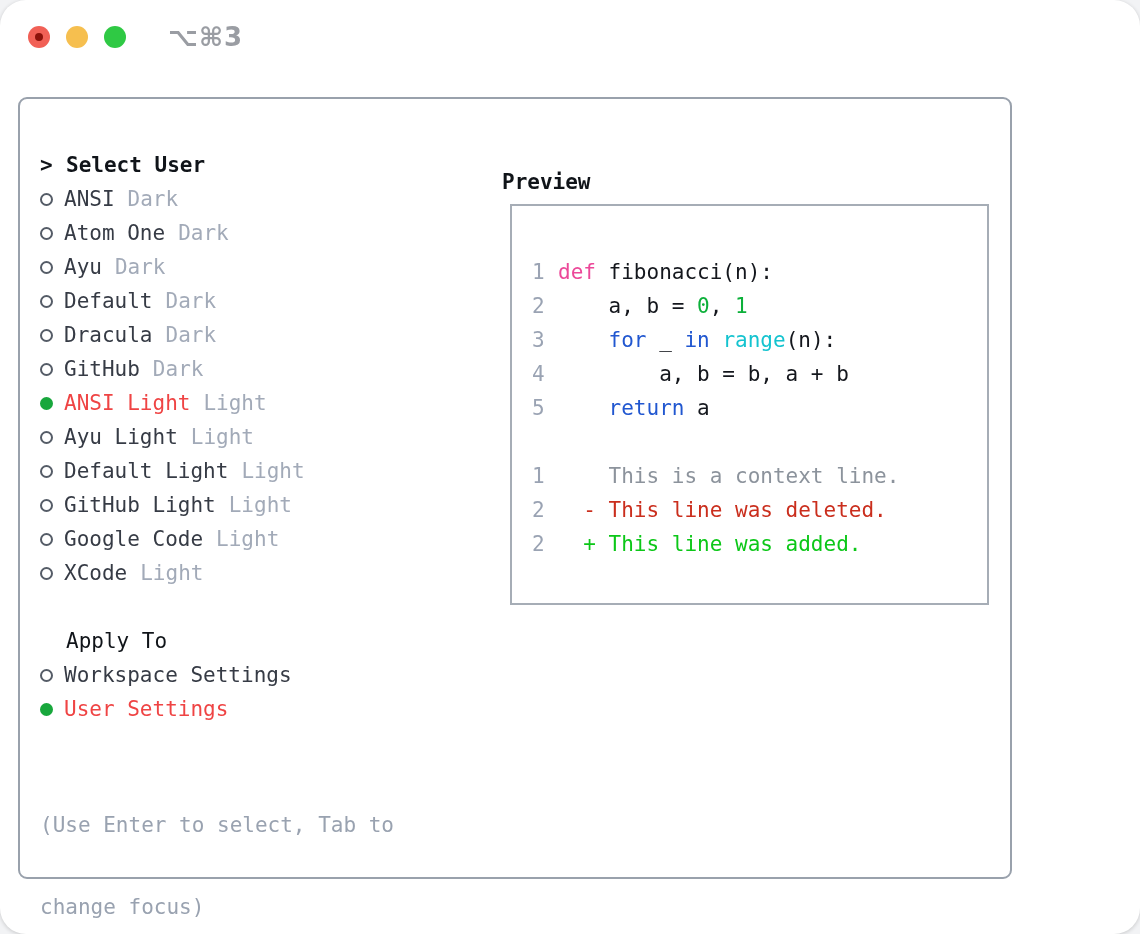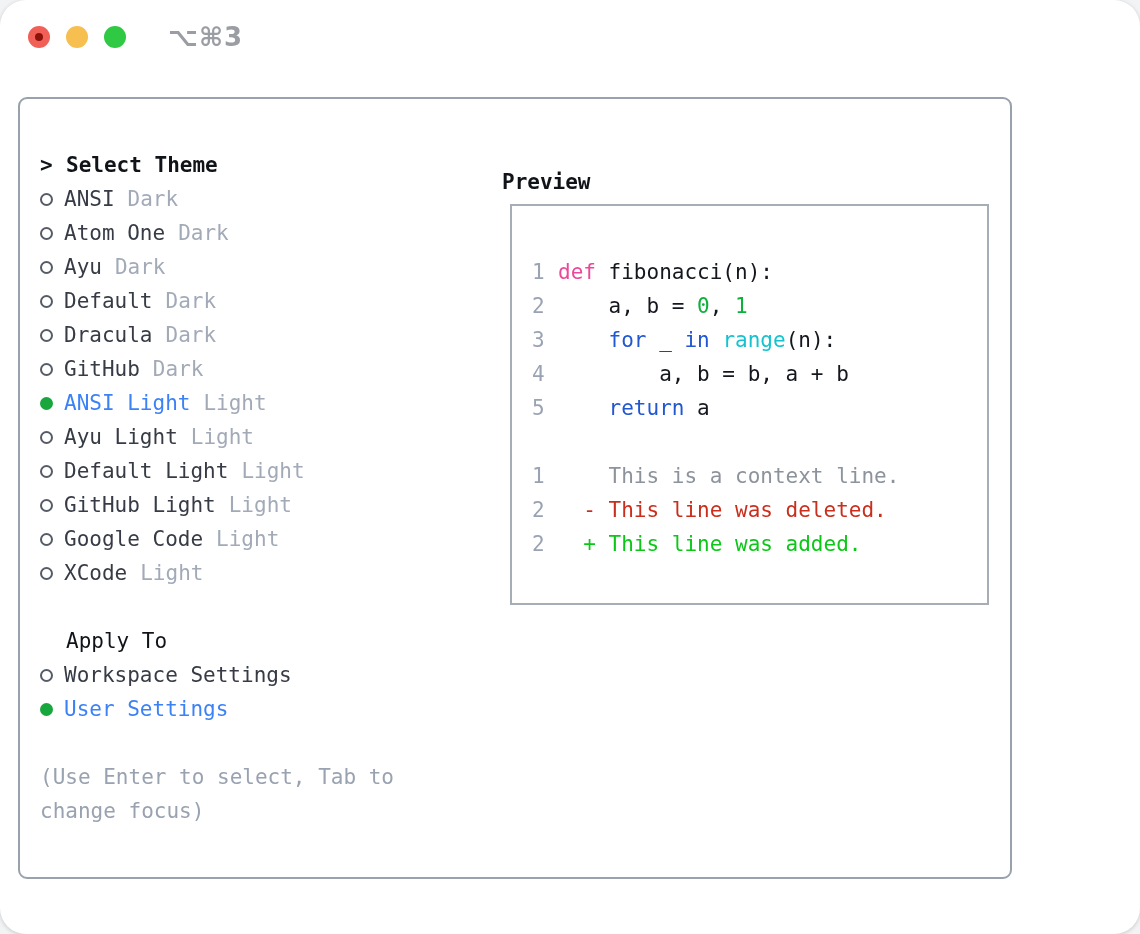--- a/index.html
+++ b/index.html
@@ -47,25 +47,25 @@
   .left-col { position: absolute; left: 20px; top: 49px; width: 440px; }
   .row { height: 34px; display: flex; align-items: center; font-size: 21px; }
   .row.header { font-weight: bold; color: #101419; }
   .prompt { display: inline-block; width: 26px; font-weight: bold; color: #101419; }
   .marker {
     display: inline-block; width: 13px; height: 13px; border-radius: 50%;
     border: 2px solid #555c67; margin-right: 11px; flex: 0 0 auto;
   }
   .row.selected .marker { background: #18a73c; border-color: #18a73c; }
   .name { color: #363b45; white-space: pre; }
-  .row.selected .name { color: #3b82f6; }
+  .row.selected .name { color: #ef4444; }
   .tag { color: #a2aab8; margin-left: 13px; white-space: pre; }
   .spacer { height: 34px; }
   .row.header2 { color: #101419; padding-left: 26px; }
-  .hint-line { height: 34px; display: flex; align-items: center; font-size: 21px; color: #99a2b0; white-space: pre; }
+  .hint-line { height: 34px; display: flex; align-items: center; font-size: 21px; color: #99a2b0; white-space: pre; margin-top: 48px; }
 
   
   .preview-title {
     position: absolute; left: 482px; top: 66px; height: 34px;
     display: flex; align-items: center;
     font-size: 21px; font-weight: bold; color: #101419;
   }
   .preview-box {
     position: absolute; left: 490px; top: 105px;
     width: 479px; height: 401px;
@@ -89,21 +89,21 @@
     <span class="tl yellow"></span>
     <span class="tl green"></span>
     <span class="shortcut">⌥⌘3</span>
   </div>
 
   <div class="panel">
 
     <div class="left-col">
       <div class="row header">
         <span class="prompt">&gt;</span>
-        <span>Select Theme</span>
+        <span>Select User</span>
       </div>
 
       <div id="theme-list">
           <div class="row">
             <span class="marker"></span>
             <span class="name">ANSI</span>
             <span class="tag">Dark</span>
           </div>
           <div class="row">
             <span class="marker"></span>

